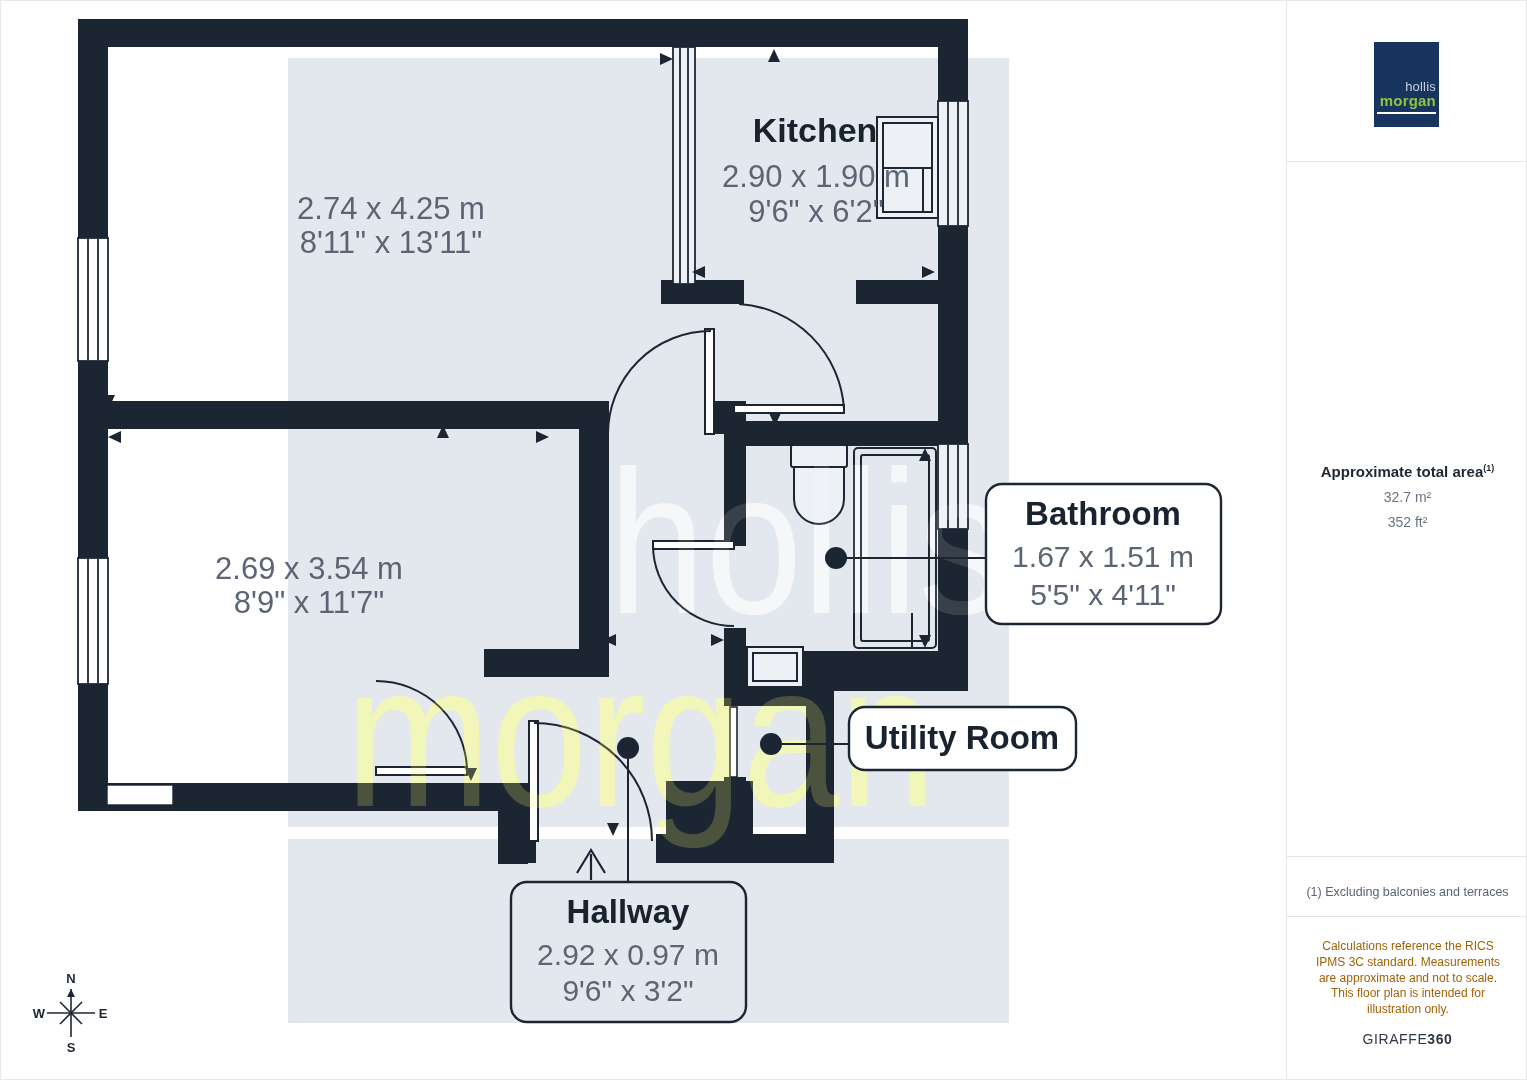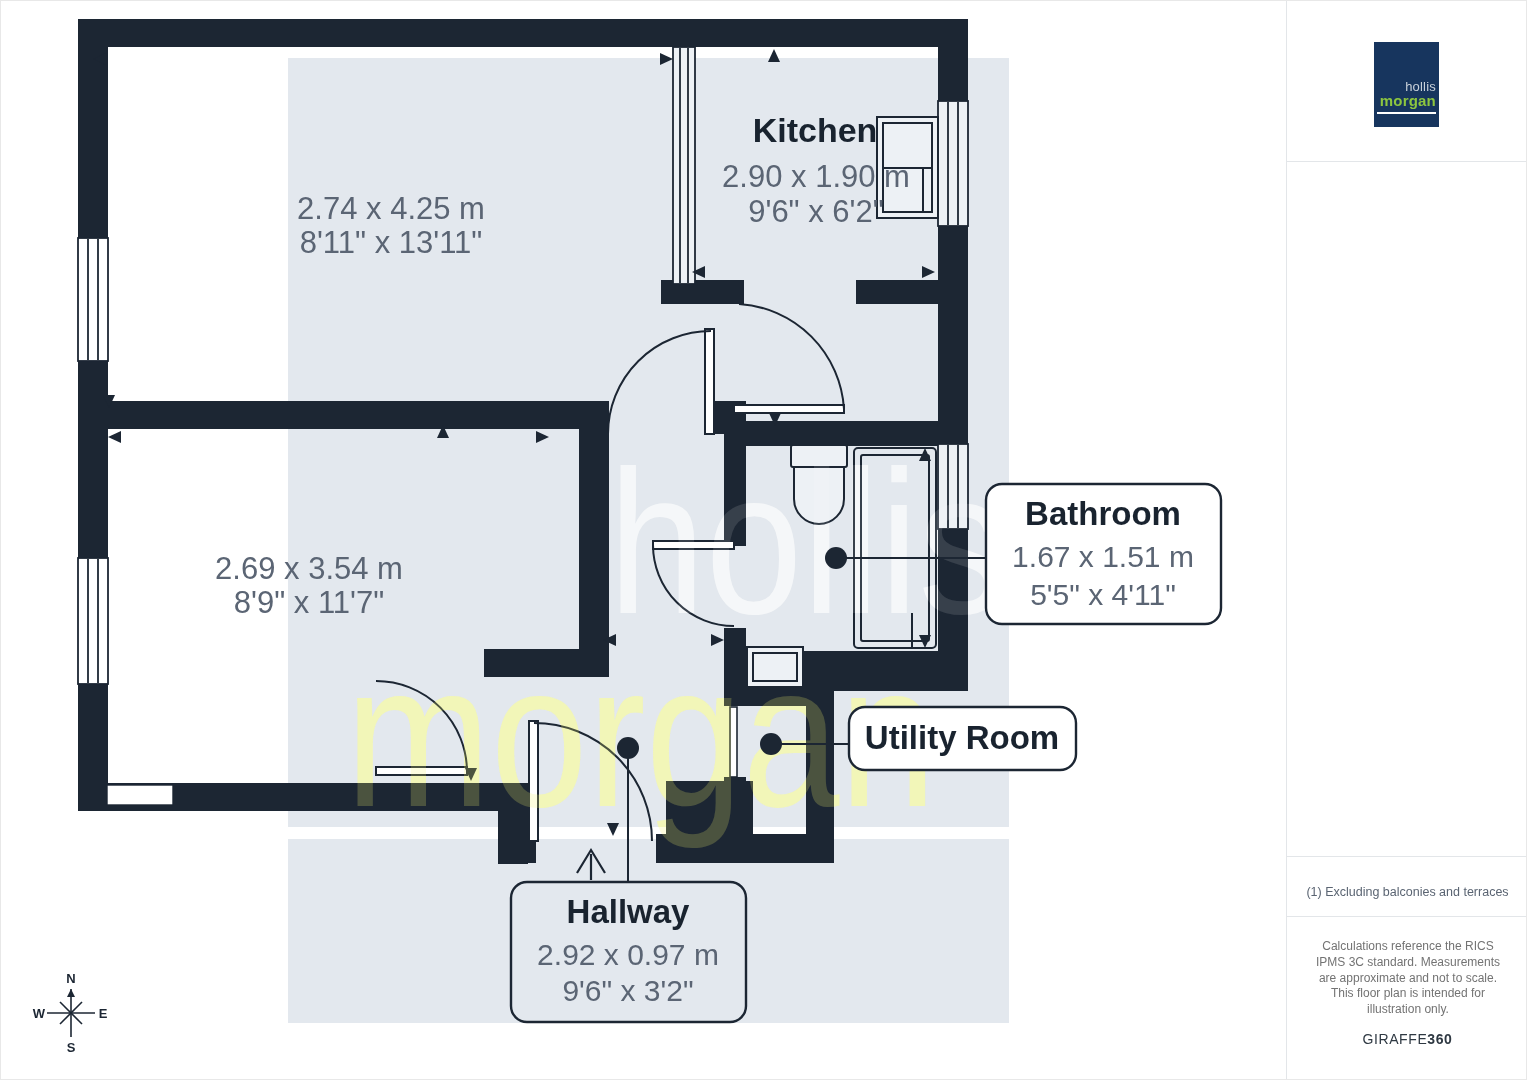--- a/index.html
+++ b/index.html
@@ -25,21 +25,21 @@
   .area-block{position:absolute;left:0;top:462px;width:100%;text-align:center;}
   .area-title{font-size:15px;font-weight:700;color:#1f2733;}
   .area-title sup{font-size:9px;}
   .area-val{font-size:14px;color:#6a7482;margin-top:9px;}
   .footnote{
     position:absolute;left:0;top:884px;width:100%;text-align:center;
     font-size:12.5px;color:#5a6472;
   }
   .disclaimer{
     position:absolute;left:21px;top:938px;width:200px;text-align:center;
-    font-size:12px;line-height:1.32;color:#737373;
+    font-size:12px;line-height:1.32;color:#a16207;
   }
   .brand{
     position:absolute;left:0;top:1030px;width:100%;text-align:center;
     font-size:14px;color:#2e3842;letter-spacing:.6px;
   }
   .brand .b2{font-weight:700;}
   svg text{font-family:"Liberation Sans", sans-serif;}
   .dim-text{fill:#5b6574;font-size:31px;}
   .room-name{fill:#19232f;font-size:34px;font-weight:700;}
   .callout-title{fill:#19232f;font-size:33px;font-weight:700;}
@@ -256,20 +256,27 @@
   <div class="sidebar">
 
     <div class="logo">
       <div class="l1">hollis</div>
       <div class="l2">morgan</div>
       <div class="rule"></div>
     </div>
 
     <div class="sb-divider" style="top:160px"></div>
 
+    <div class="area-block">
+      <div class="area-title">
+        <span>Approximate total area</span><sup>(1)</sup>
+      </div>
+      <div class="area-val">32.7 m²</div>
+      <div class="area-val">352 ft²</div>
+    </div>
 
     <div class="sb-divider" style="top:855px"></div>
 
     <div class="footnote">(1) Excluding balconies and terraces</div>
 
     <div class="sb-divider" style="top:915px"></div>
 
     <div class="disclaimer">Calculations reference the RICS IPMS 3C standard. Measurements are approximate and not to scale. This floor plan is intended for illustration only.</div>
 
     <div class="brand">

